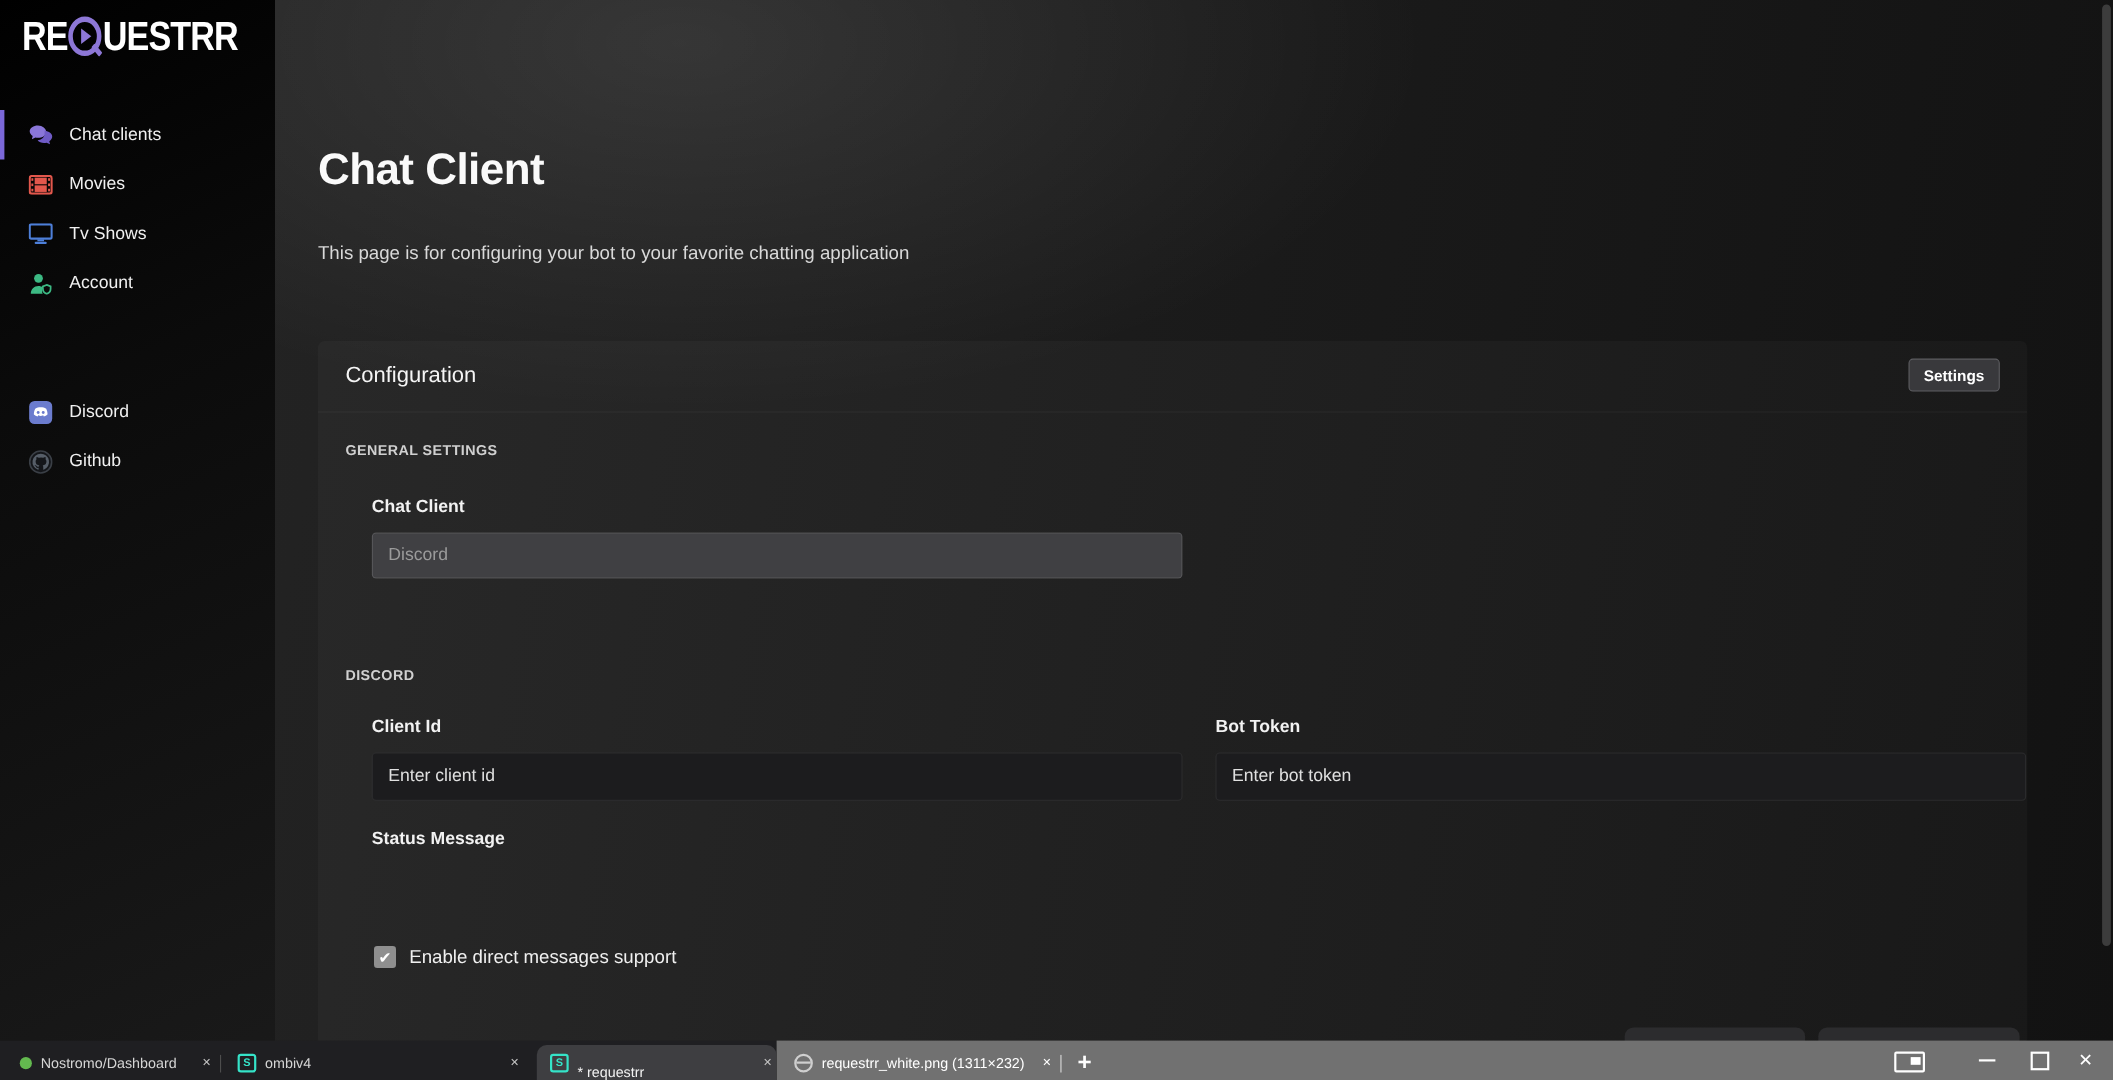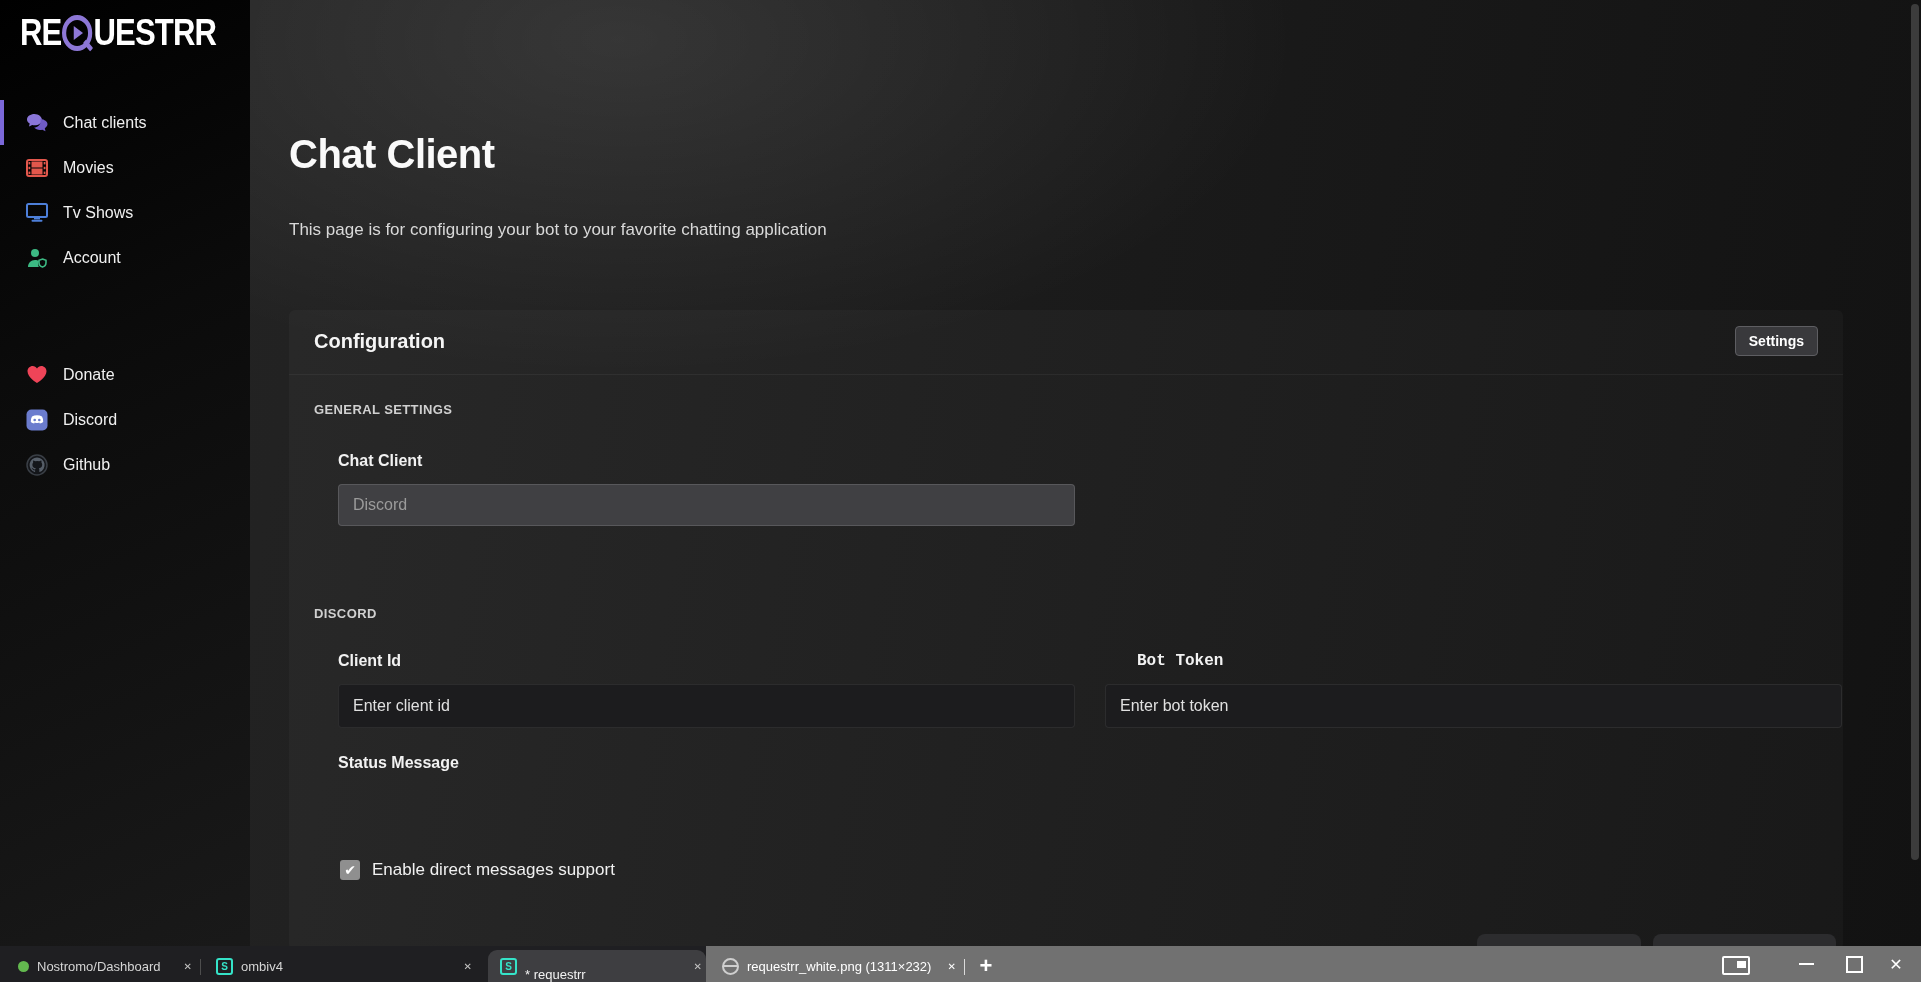--- a/index.html
+++ b/index.html
@@ -30,21 +30,21 @@
   .main{position:absolute;left:250px;top:0;right:0;bottom:0;
     background:
       radial-gradient(1100px 540px at 22% 4%, rgba(255,255,255,0.10), rgba(255,255,255,0) 62%),
       linear-gradient(100deg,#232323 0%,#1b1b1b 45%,#121212 100%);}
   .page-title{position:absolute;left:39px;top:132px;font-size:40px;font-weight:700;color:#fafafa;letter-spacing:-.5px;}
   .page-subtitle{position:absolute;left:39px;top:220px;font-size:17px;color:#d9d9d9;}
 
   .card{position:absolute;left:39px;top:310px;width:1554px;height:640px;
     background:rgba(255,255,255,0.028);border-radius:6px;}
   .card-header{position:absolute;left:0;top:0;right:0;height:64px;border-bottom:1px solid rgba(255,255,255,0.05);}
-  .card-title{position:absolute;left:25px;top:20px;font-size:20px;font-weight:bold;color:#f5f5f5;}
+  .card-title{position:absolute;left:25px;top:20px;font-size:20px;font-weight:normal;color:#f5f5f5;}
   .settings-btn{position:absolute;right:25px;top:16px;height:30px;padding:0 13px;
     background:#39393c;border:1px solid #5e5e62;border-radius:4px;color:#fff;
     font-size:14px;font-weight:bold;font-family:"Liberation Sans",sans-serif;cursor:pointer;}
   .section-h{position:absolute;font-size:13px;font-weight:bold;color:#d0d0d0;letter-spacing:.4px;}
   .f-label{position:absolute;font-size:16px;font-weight:bold;color:#f2f2f2;}
   .inp{position:absolute;height:44px;width:737px;box-sizing:border-box;border-radius:4px;
     background:#1c1c1e;border:1px solid rgba(255,255,255,0.07);color:#ececec;
     font-size:16px;padding:0 14px;font-family:"Liberation Sans",sans-serif;outline:none;}
   .inp::placeholder{color:#e0e0e0;opacity:1;}
   .inp.disabled{background:#404043;border:1px solid rgba(255,255,255,0.13);color:#9b9b9b;height:42px;}
@@ -145,28 +145,20 @@
             <path d="M16.5 11l3.5 1.3v2.2c0 2.1-1.4 4-3.5 4.6-2.1-.6-3.5-2.5-3.5-4.6v-2.2L16.5 11z" fill="none" stroke="#3cb983" stroke-width="1.6"></path>
           </svg>
         </span>
         <span class="lbl">Account</span>
       </div>
     </div>
 
     <div class="support">
       <div class="nav-item">
         <span class="ic">
-          <svg width="22" height="19" viewBox="0 0 22 19">
-            <path d="M11 18S1.5 12.5 1.5 6.3C1.5 3.4 3.8 1 6.7 1 8.5 1 10.1 2 11 3.4 11.9 2 13.5 1 15.3 1c2.9 0 5.2 2.4 5.2 5.3C20.5 12.5 11 18 11 18z" fill="#ef4458"></path>
-          </svg>
-        </span>
-        <span class="lbl">Donate</span>
-      </div>
-      <div class="nav-item">
-        <span class="ic">
           <svg width="22" height="22" viewBox="0 0 22 22">
             <rect x="0.5" y="0.5" width="21" height="21" rx="5" fill="#6b7cce"></rect>
             <path d="M6 7.5c1.5-.8 3.1-1.2 5-1.2s3.5.4 5 1.2c.9 1.7 1.3 3.5 1.2 5.4-.9.8-2.1 1.4-3.4 1.7l-.5-1c-1 .4-1.7.5-2.3.5-.6 0-1.3-.1-2.3-.5l-.5 1c-1.3-.3-2.5-.9-3.4-1.7-.1-1.9.3-3.7 1.2-5.4z" fill="#fff"></path>
             <circle cx="8.7" cy="11" r="1.3" fill="#6b7cce"></circle>
             <circle cx="13.3" cy="11" r="1.3" fill="#6b7cce"></circle>
           </svg>
         </span>
         <span class="lbl">Discord</span>
       </div>
       <div class="nav-item">
@@ -194,21 +186,21 @@
       <div class="section-h" style="left:25px;top:92px;">GENERAL SETTINGS</div>
 
       <div class="f-label" style="left:49px;top:142px;">Chat Client</div>
       <input class="inp disabled" style="left: 49px; top: 174px;" disabled="" value="Discord">
 
       <div class="section-h" style="left:25px;top:296px;">DISCORD</div>
 
       <div class="f-label" style="left:49px;top:342px;">Client Id</div>
       <input class="inp" style="left: 49px; top: 374px;" placeholder="Enter client id">
 
-      <div class="f-label" style="left:848px;top:342px;font-family:Liberation Mono, monospace;">Bot Token</div>
+      <div class="f-label" style="left:816px;top:342px;">Bot Token</div>
       <input class="inp" style="left: 816px; top: 374px;" placeholder="Enter bot token">
 
       <div class="f-label" style="left:49px;top:444px;">Status Message</div>
 
       <div class="checkrow">
         <span class="checkbox">
           <span>✔</span>
         </span>
         <span class="checklabel">Enable direct messages support</span>
       </div>

